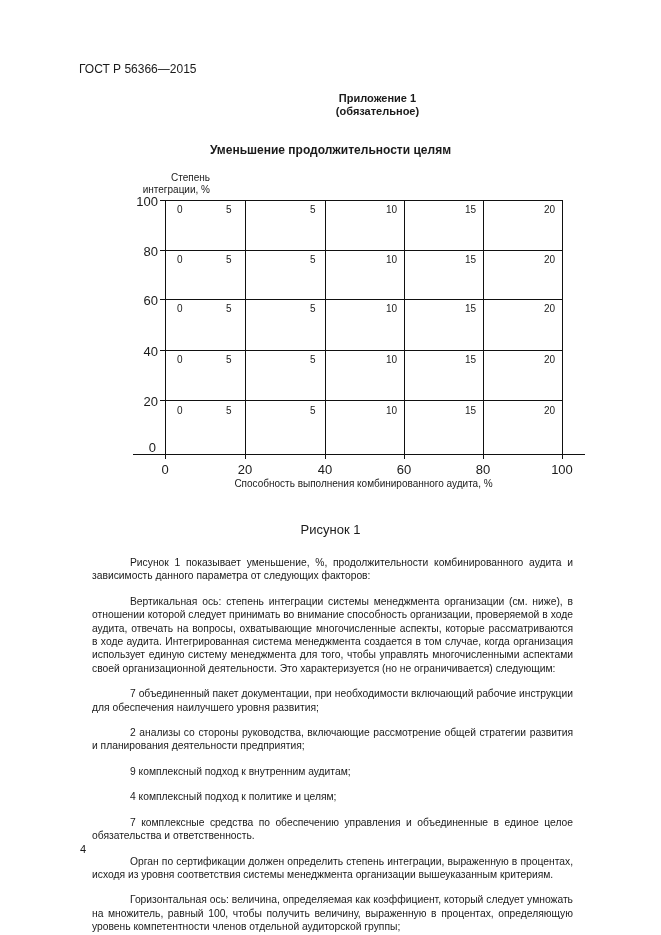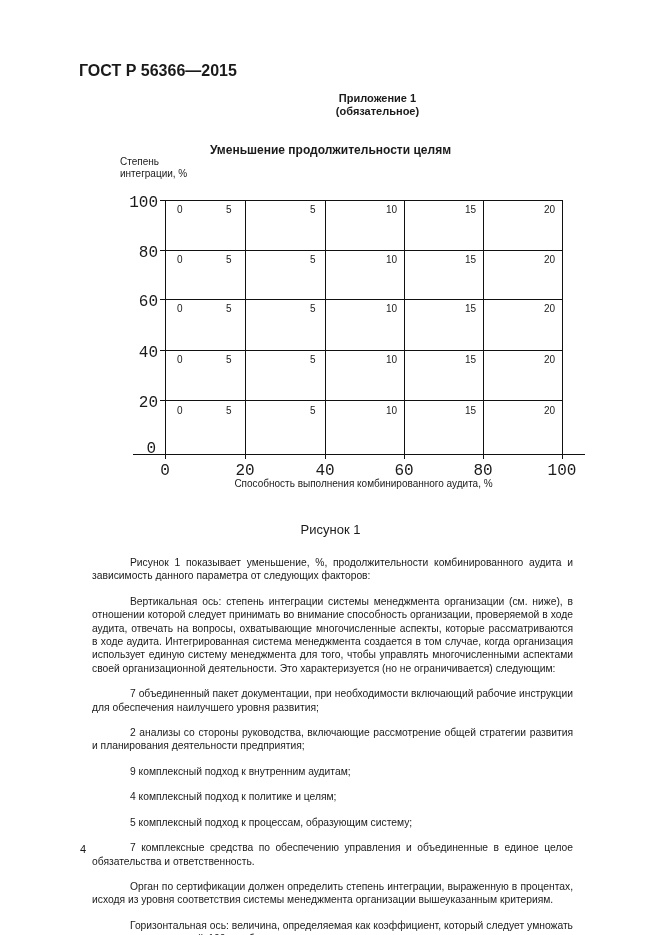--- a/index.html
+++ b/index.html
@@ -1,24 +1,24 @@
 <!DOCTYPE html>
 <html><head>
 <meta charset="utf-8">
 <style>
   html, body { margin:0; padding:0; background:#ffffff; }
   body { width:661px; height:935px; position:relative; overflow:hidden;
          font-family:"Liberation Sans", sans-serif; color:#1a1a1a; }
   .abs { position:absolute; }
-  .header-code { left:79px; top:62px; font-size:16px; font-weight:bold; }
+  .header-code { left:79px; top:62px; font-size:12px; font-weight:normal; }
   .center { left:0; width:661px; text-align:center; }
   .annex-title { top:92px; font-size:11px; font-weight:bold; line-height:13px;padding-left:47px; }
   .fig-title { top:143px; font-size:12px; font-weight:bold; }
-  .ylabel { left:120px; top:156px; width:90px; text-align:left; font-size:10px; line-height:12px; }
-  .tick { font-size:16px;font-family:Liberation Mono, monospace; }
+  .ylabel { left:120px; top:172px; width:90px; text-align:right; font-size:10px; line-height:12px; }
+  .tick { font-size:13px; }
   .ytick { width:30px; text-align:right; }
   .xtick { width:30px; text-align:center; }
   .hline { height:0; border-top:1.3px solid #111; }
   .vline { width:0; border-left:1.3px solid #111; }
   .cellval { font-size:10px; }
   .xlabel { top:478px; left:165px; width:397px; text-align:center; font-size:10px; }
   .caption { top:522px; font-size:13px; }
   .text { left:80px; width:505px; font-size:10.3px; line-height:13.4px; text-align:justify; }
   .p { margin:12px; text-indent:38px; }
   .pageno { left:80px; top:843px; font-size:11px; }
@@ -106,19 +106,18 @@
 
 <div class="abs center caption">Рисунок 1</div>
 
 <div class="abs text" style="top:544px;">
   <p class="p">Рисунок 1 показывает уменьшение, %, продолжительности комбинированного аудита и зависимость данного параметра от следующих факторов:</p>
   <p class="p">Вертикальная ось: степень интеграции системы менеджмента организации (см. ниже), в отношении которой следует принимать во внимание способность организации, проверяемой в ходе аудита, отвечать на вопросы, охватывающие многочисленные аспекты, которые рассматриваются в ходе аудита. Интегрированная система менеджмента создается в том случае, когда организация использует единую систему менеджмента для того, чтобы управлять многочисленными аспектами своей организационной деятельности. Это характеризуется (но не ограничивается) следующим:</p>
   <p class="p">7 объединенный пакет документации, при необходимости включающий рабочие инструкции для обеспечения наилучшего уровня развития;</p>
   <p class="p">2 анализы со стороны руководства, включающие рассмотрение общей стратегии развития и планирования деятельности предприятия;</p>
   <p class="p">9 комплексный подход к внутренним аудитам;</p>
   <p class="p">4 комплексный подход к политике и целям;</p>
-  <p class="p">5 комплексный подход к процессам, образующим систему;</p>
   <p class="p">7 комплексные средства по обеспечению управления и объединенные в единое целое обязательства и ответственность.</p>
   <p class="p">Орган по сертификации должен определить степень интеграции, выраженную в процентах, исходя из уровня соответствия системы менеджмента организации вышеуказанным критериям.</p>
   <p class="p">Горизонтальная ось: величина, определяемая как коэффициент, который следует умножать на множитель, равный 100, чтобы получить величину, выраженную в процентах, определяющую уровень компетентности членов отдельной аудиторской группы;</p>
 </div>
 
 <div class="abs pageno">4</div>
 
 </body></html>

